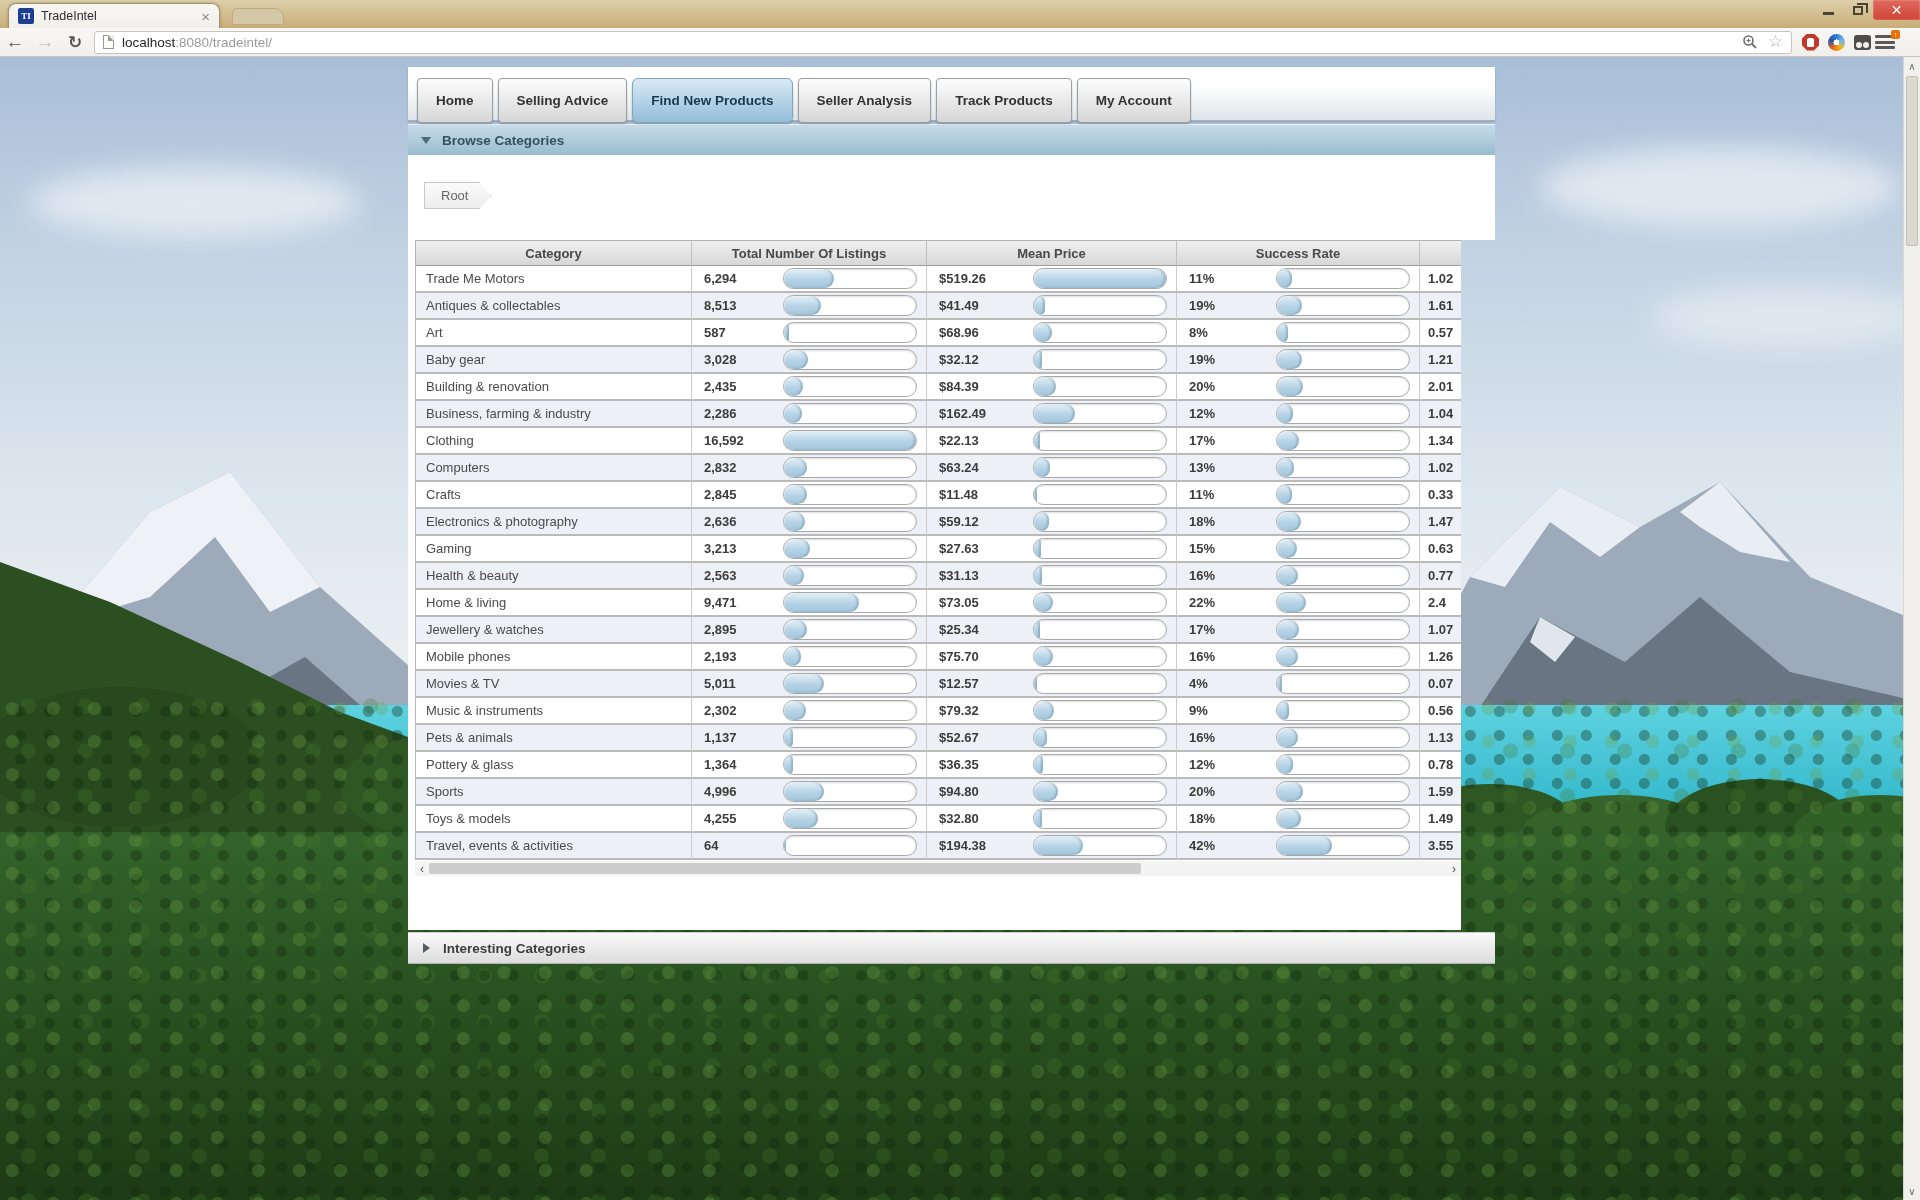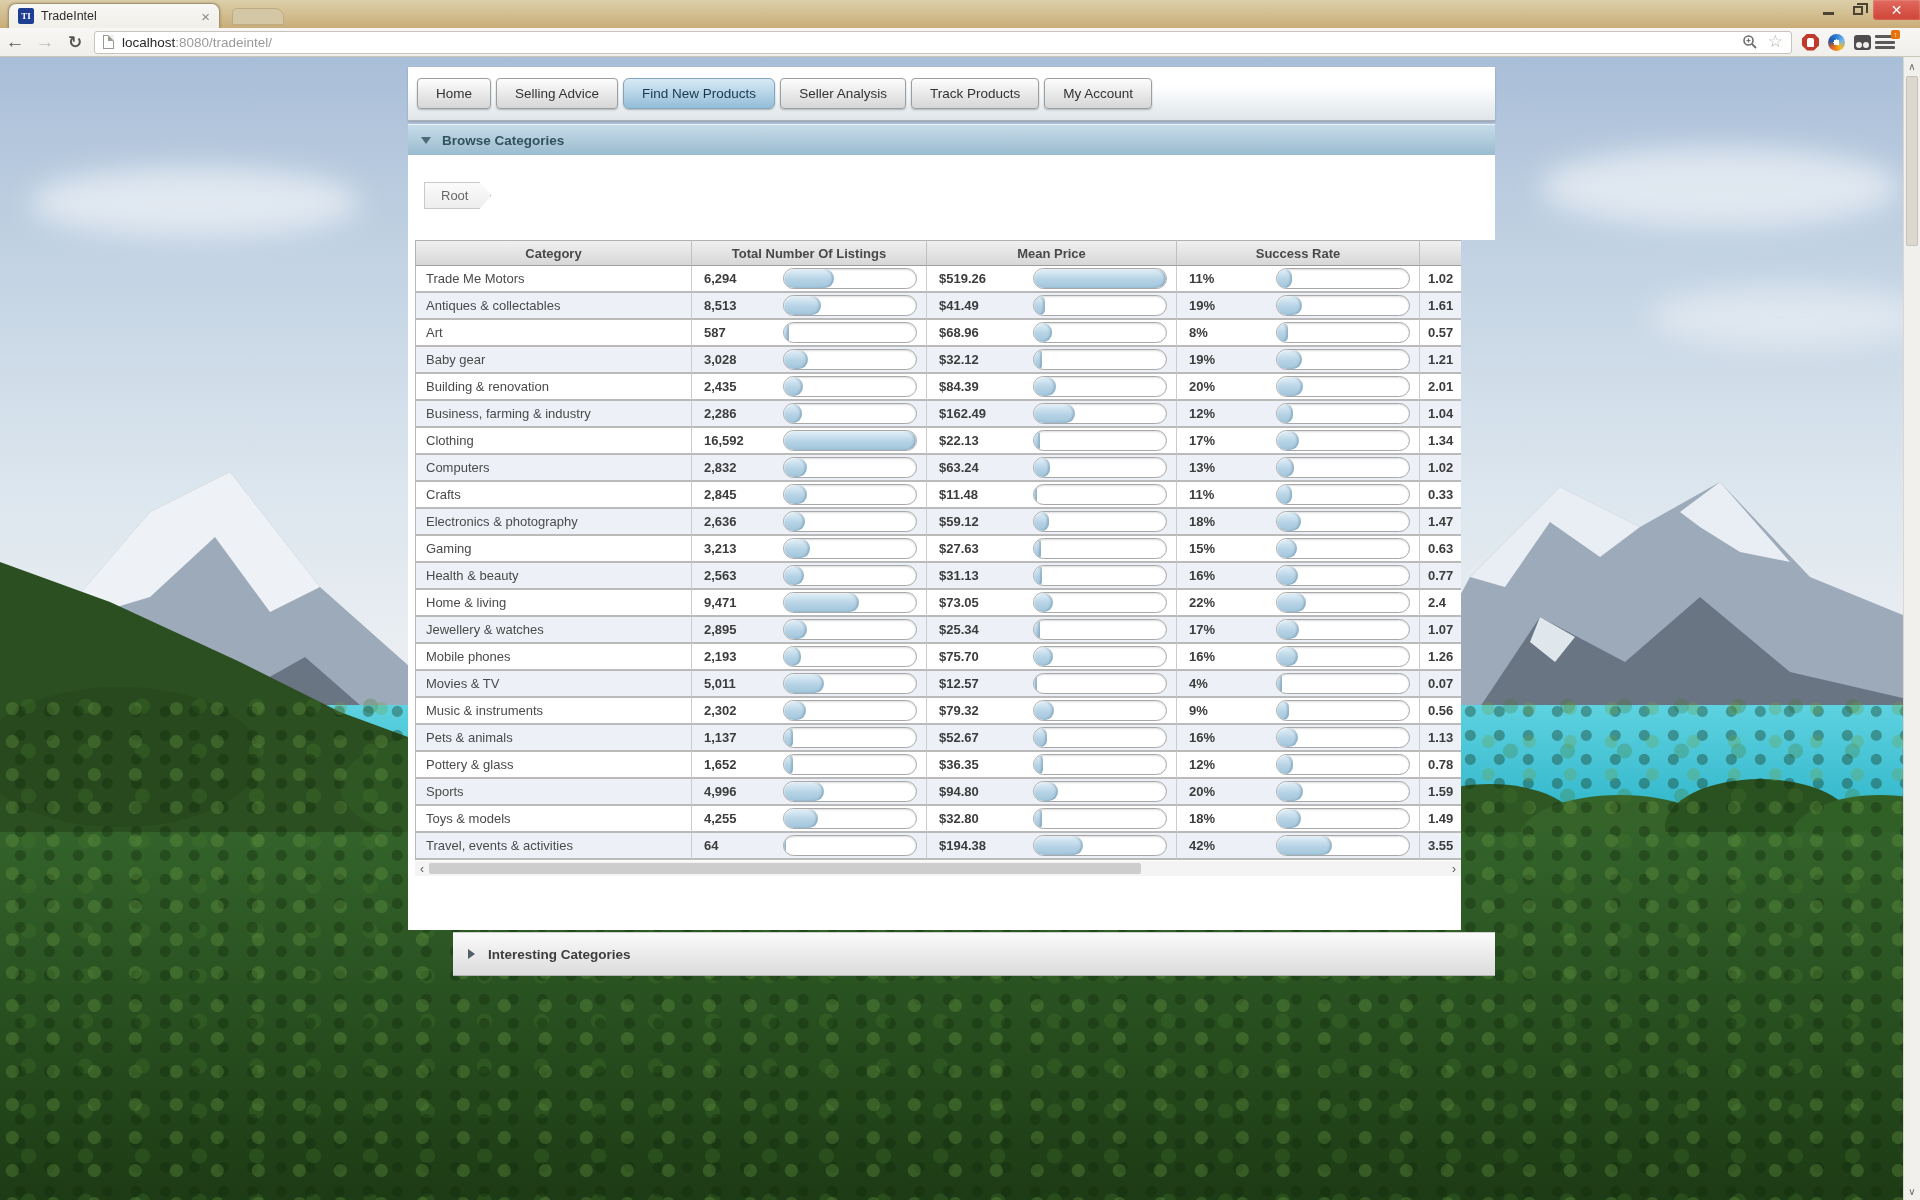--- a/index.html
+++ b/index.html
@@ -82,23 +82,23 @@
     display:flex; align-items:center; justify-content:center; }
   .ps-up { top:1px; } .ps-down { bottom:1px; }
   .ps-thumb { position:absolute; left:2px; top:19px; width:12px; height:170px;
     background:#dcd8d0; border:1px solid #c6c1b6; border-radius:2px; }
 
   
   .panel { position:absolute; left:408px; top:10px; width:1087px; }
   .navstrip { height:54px; background:linear-gradient(#ffffff 35%,#dfe5e9);
     border-bottom:1px solid #a9b1b6; display:flex; align-items:flex-start; gap:5px;
     padding:11px 0 0 9px; margin-bottom:3px; box-shadow:0 1px 2px rgba(0,0,0,.2); }
-  .site-tab { height:31px; padding:0 18px; border:1px solid #999fa3; border-radius:4px;
+  .site-tab { height:45px; padding:0 18px; border:1px solid #999fa3; border-radius:4px;
     background:linear-gradient(#fdfdfd,#d6d6d6); display:flex; align-items:center;
-    font-size:13.5px; font-weight:normal; color:#333; box-shadow:0 1px 2px rgba(0,0,0,.25); cursor:pointer; }
+    font-size:13.5px; font-weight:bold; color:#333; box-shadow:0 1px 2px rgba(0,0,0,.25); cursor:pointer; }
   .site-tab.active { background:linear-gradient(#d8eaf5,#93bdd8); border-color:#7fa6bc; color:#16394f;border-radius:6px; }
 
   .bluebar { height:31px; background:linear-gradient(#c7dce9,#9abbcf);
     border-top:1px solid #e9f2f7; display:flex; align-items:center; gap:11px; padding-left:13px;
     font-size:13.5px; font-weight:bold; color:#33525f; }
   .tri-down { width:0; height:0; border-left:5px solid transparent; border-right:5px solid transparent;
     border-top:7px solid #4e6a76; }
   .tri-right { width:0; height:0; border-top:5px solid transparent; border-bottom:5px solid transparent;
     border-left:7px solid #4f5f66; }
 
@@ -132,24 +132,24 @@
     background:linear-gradient(#e3f0f8,#b6d3e6 55%,#a2c5db);
     box-shadow:inset -2px 0 2px rgba(110,145,170,.55), inset 0 1px 1px #fff; }
 
   .hscroll { width:1046px; height:15px; background:#f4f4f4; position:relative; margin-top:1px; }
   .h-arrow { position:absolute; top:0; width:14px; height:15px; color:#555; font-size:12px;
     display:flex; align-items:center; justify-content:center; }
   .h-left { left:0; } .h-right { right:0; }
   .h-thumb { position:absolute; left:14px; top:2px; width:712px; height:11px;
     background:#cdcdcd; border-radius:2px; }
 
-  .accordion { height:44px; background:linear-gradient(#fafafa,#dcdcdc);
+  .accordion { height:32px; background:linear-gradient(#fafafa,#dcdcdc);
     border-top:1px solid #cfcfcf; border-bottom:1px solid #b3b3b3;
     display:flex; align-items:center; gap:13px; padding-left:15px;
-    font-size:13.5px; font-weight:bold; color:#3d3d3d; cursor:pointer;margin-left:45px; }
+    font-size:13.5px; font-weight:bold; color:#3d3d3d; cursor:pointer; }
   .accordion + .accordion { margin-top:4px; }
 </style>
 </head>
 <body>
 
 <div class="titlebar">
   <div class="chrome-tab">
     <span class="favicon">TI</span>
     <span class="tab-title">TradeIntel</span>
     <span class="tab-close">×</span>
@@ -788,21 +788,21 @@
                       <span class="fill" style="width: 21.1px;"></span>
                     </span>
       </div>
     </td>
     <td class="ratio">1.13</td>
   </tr>
               <tr>
     <td class="cat">Pottery &amp; glass</td>
     <td>
       <div class="cellflex">
-        <span class="val">1,652</span>
+        <span class="val">1,364</span>
         <span class="bar">
                       <span class="fill" style="width: 8.5px;"></span>
                     </span>
       </div>
     </td>
     <td>
       <div class="cellflex">
         <span class="val">$36.35</span>
         <span class="bar">
                       <span class="fill" style="width: 9.2px;"></span>

